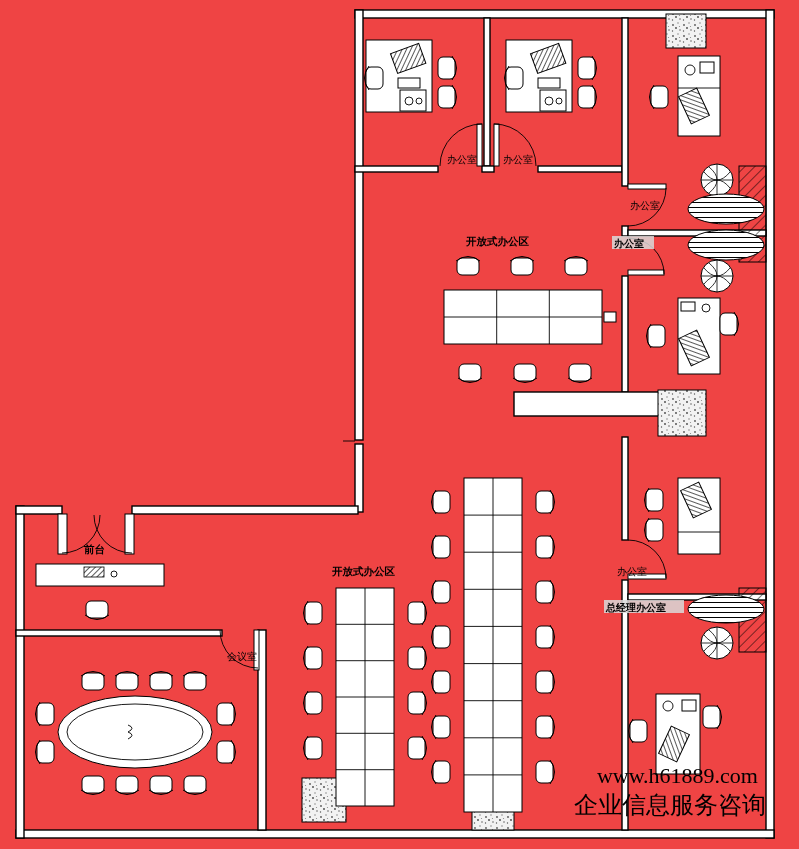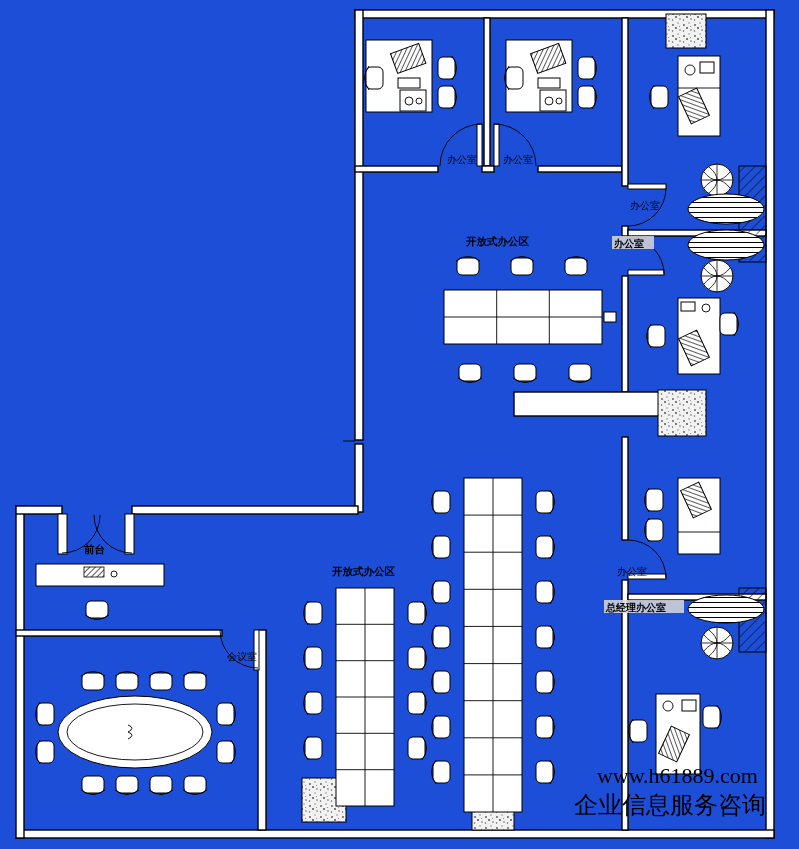--- a/index.html
+++ b/index.html
@@ -1,16 +1,16 @@
 <!DOCTYPE html>
 <html><head>
 <meta charset="utf-8">
 <style>
   html,body{margin:0;padding:0;background:#ffffff;}
-  .stage{position:relative;width:799px;height:849px;background:#1d4ed8;overflow:hidden;
+  .stage{position:relative;width:799px;height:849px;background:#ef4444;overflow:hidden;
          font-family:"Liberation Sans", sans-serif;}
   .stage svg{position:absolute;left:0;top:0;}
   
   .wall{fill:#ffffff;stroke:#000000;stroke-width:1.4;}
   .furn{fill:#ffffff;stroke:#000000;stroke-width:1;}
   .thin{fill:none;stroke:#000000;stroke-width:0.9;}
   .arc{fill:none;stroke:#000000;stroke-width:0.9;}
   .hatched{stroke:#000000;stroke-width:1;}
   text{fill:#000000;}
   .lbl{font-size:10px;font-family:"Liberation Sans", sans-serif;}

